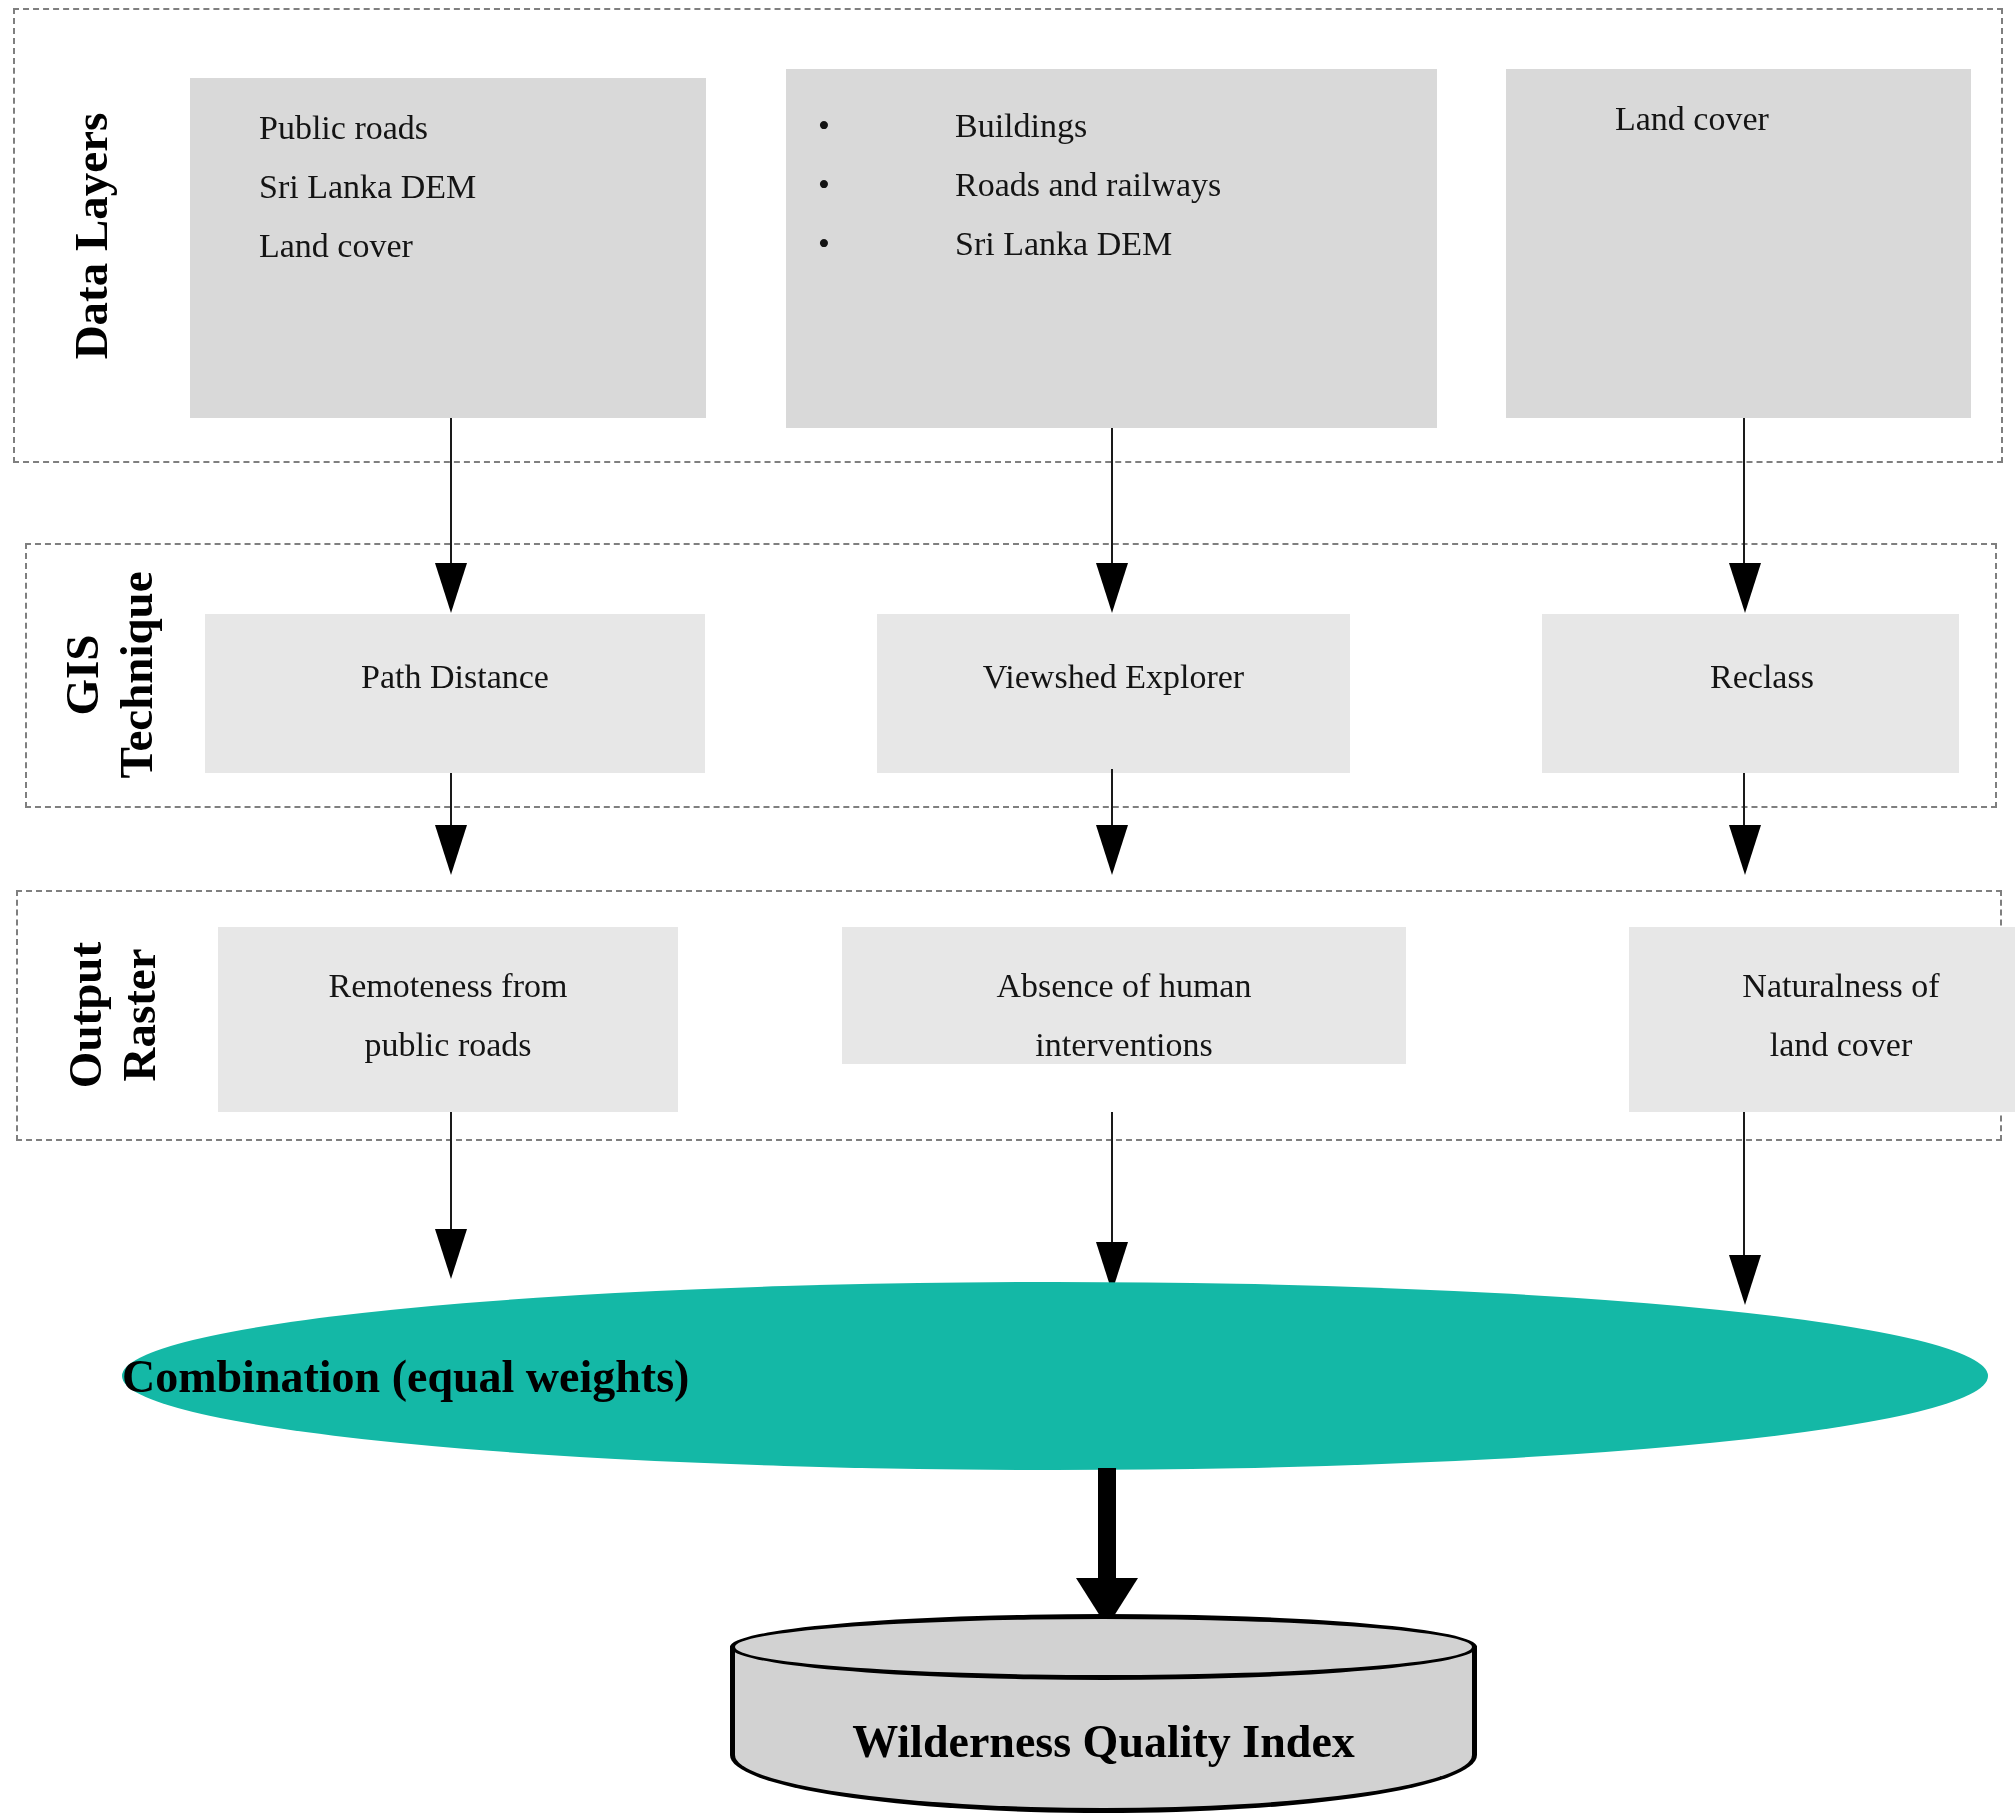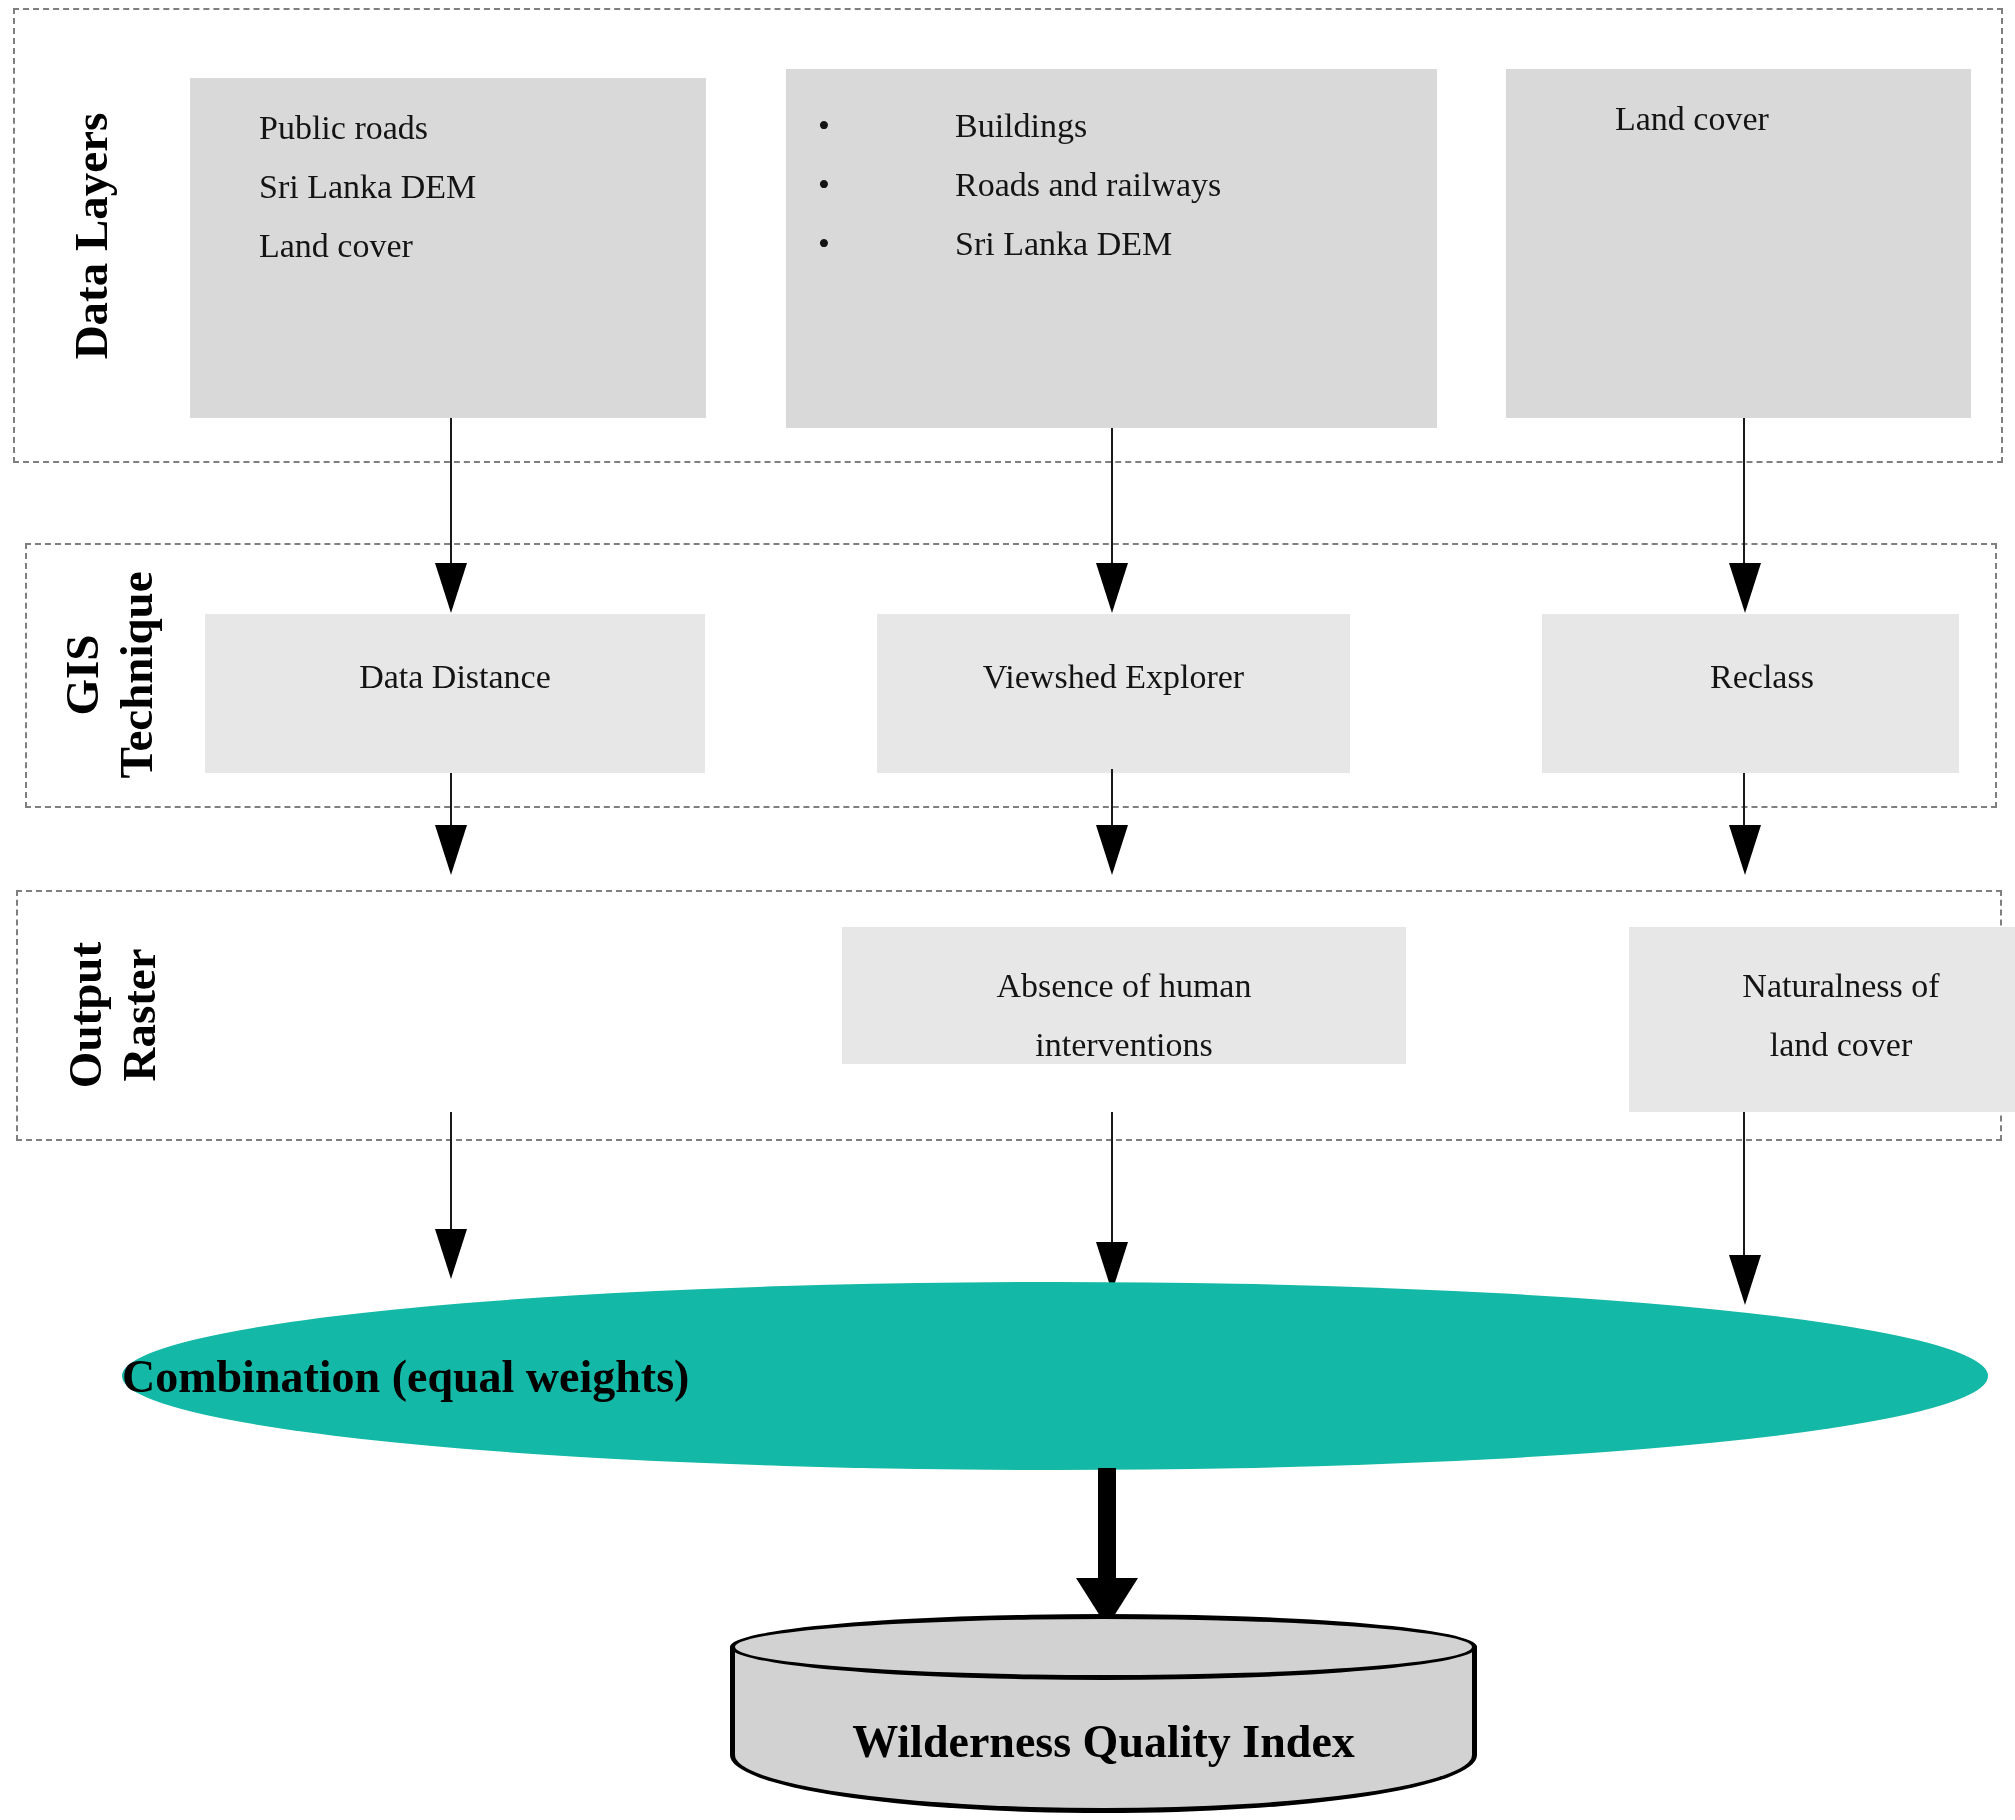--- a/index.html
+++ b/index.html
@@ -179,38 +179,42 @@
   <div class="aline" style="left:450px; top:418px; height:148px;"></div>
   <div class="ahead" style="left:435px; top:563px;"></div>
 
   <div class="aline" style="left:1111px; top:428px; height:139px;"></div>
   <div class="ahead" style="left:1096px; top:563px;"></div>
 
   <div class="aline" style="left:1743px; top:418px; height:148px;"></div>
   <div class="ahead" style="left:1729px; top:563px;"></div>
 
   <div class="box proc" style="left:205px; top:614px; width:500px; height:159px; padding-top:33px;">
-    <div>Data Distance</div>
+    <div>Path Distance</div>
   </div>
   <div class="box proc" style="left:877px; top:614px; width:473px; height:159px; padding-top:33px;">
     <div>Viewshed Explorer</div>
   </div>
   <div class="box proc" style="left:1542px; top:614px; width:417px; height:159px; padding-top:33px;padding-left:23px;">
     <div>Reclass</div>
   </div>
 
   <div class="aline" style="left:450px; top:773px; height:56px;"></div>
   <div class="ahead" style="left:435px; top:825px;"></div>
 
   <div class="aline" style="left:1111px; top:769px; height:59px;"></div>
   <div class="ahead" style="left:1096px; top:825px;"></div>
 
   <div class="aline" style="left:1743px; top:773px; height:56px;"></div>
   <div class="ahead" style="left:1729px; top:825px;"></div>
 
+  <div class="box proc" style="left:218px; top:927px; width:460px; height:185px; padding-top:29px;">
+    <div>Remoteness from</div>
+    <div>public roads</div>
+  </div>
   <div class="box proc" style="left:842px; top:927px; width:564px; height:137px; padding-top:29px;">
     <div>Absence of human</div>
     <div>interventions</div>
   </div>
   <div class="box proc" style="left:1629px; top:927px; width:424px; height:185px; padding-top:29px;">
     <div>Naturalness of</div>
     <div>land cover</div>
   </div>
 
   <div class="aline" style="left:450px; top:1112px; height:121px;"></div>

